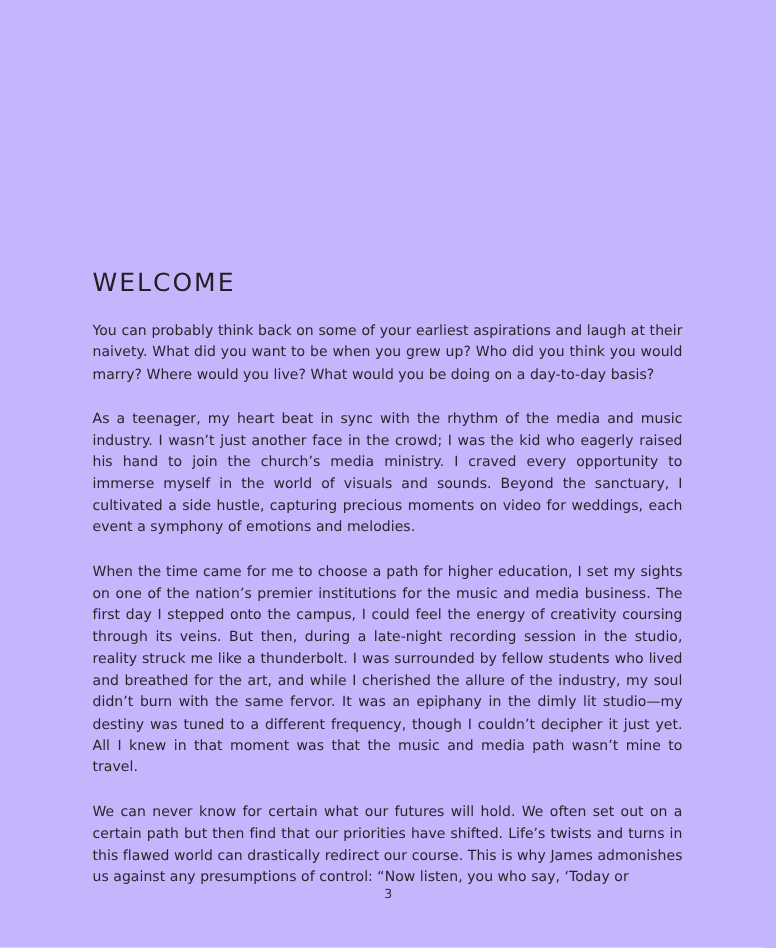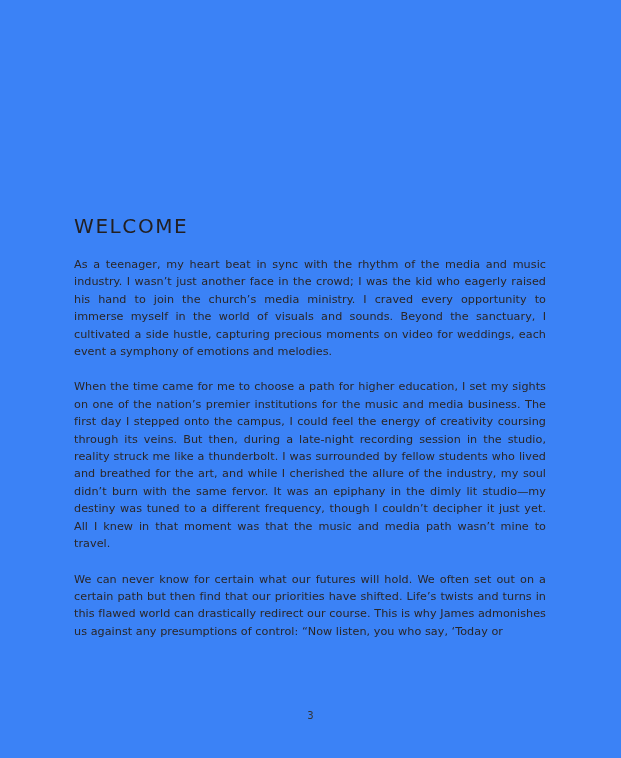--- a/index.html
+++ b/index.html
@@ -12,21 +12,21 @@
       height: 758px;
       position: relative;
       overflow: hidden;
       font-family: "DejaVu Sans", sans-serif;
       color: #231f20;
     }
     .page {
       position: absolute;
       left: 0; top: 0;
       width: 621px; height: 758px;
-      background: #3b82f6;
+      background: #c4b5fd;
     }
     .chapter-title {
       position: absolute;
       left: 74px;
       top: 214px;
       margin: 0;
       font-family: "DejaVu Sans", sans-serif;
       font-weight: normal;
       font-size: 20px;
       letter-spacing: 1.6px;
@@ -57,19 +57,20 @@
       color: #333;
     }
   </style>
 </head>
 <body>
 
 <div class="page">
   <h1 class="chapter-title">WELCOME</h1>
 
   <div class="body-text">
+    <p class="para">You can probably think back on some of your earliest aspirations and laugh at their naivety. What did you want to be when you grew up? Who did you think you would marry? Where would you live? What would you be doing on a day-to-day basis?</p>
     <p class="para">As a teenager, my heart beat in sync with the rhythm of the media and music indus­try. I wasn’t just another face in the crowd; I was the kid who eagerly raised his hand to join the church’s media ministry. I craved every opportunity to immerse myself in the world of visuals and sounds. Beyond the sanctuary, I cultivated a side hustle, capturing precious moments on video for weddings, each event a symphony of emotions and melodies.</p>
     <p class="para">When the time came for me to choose a path for higher education, I set my sights on one of the nation’s premier institutions for the music and media business. The first day I stepped onto the campus, I could feel the energy of creativity coursing through its veins. But then, during a late-night recording session in the studio, reality struck me like a thunderbolt. I was surrounded by fellow students who lived and breathed for the art, and while I cherished the allure of the industry, my soul didn’t burn with the same fervor. It was an epiphany in the dimly lit studio—my destiny was tuned to a different frequency, though I couldn’t decipher it just yet. All I knew in that moment was that the music and media path wasn’t mine to travel.</p>
     <p class="para">We can never know for certain what our futures will hold. We often set out on a certain path but then find that our priorities have shifted. Life’s twists and turns in this flawed world can drastically redirect our course. This is why James admonishes us against any presumptions of control: “Now listen, you who say, ‘Today or</p>
   </div>
 
   <div class="page-number">3</div>
 </div>
 
 </body></html>

